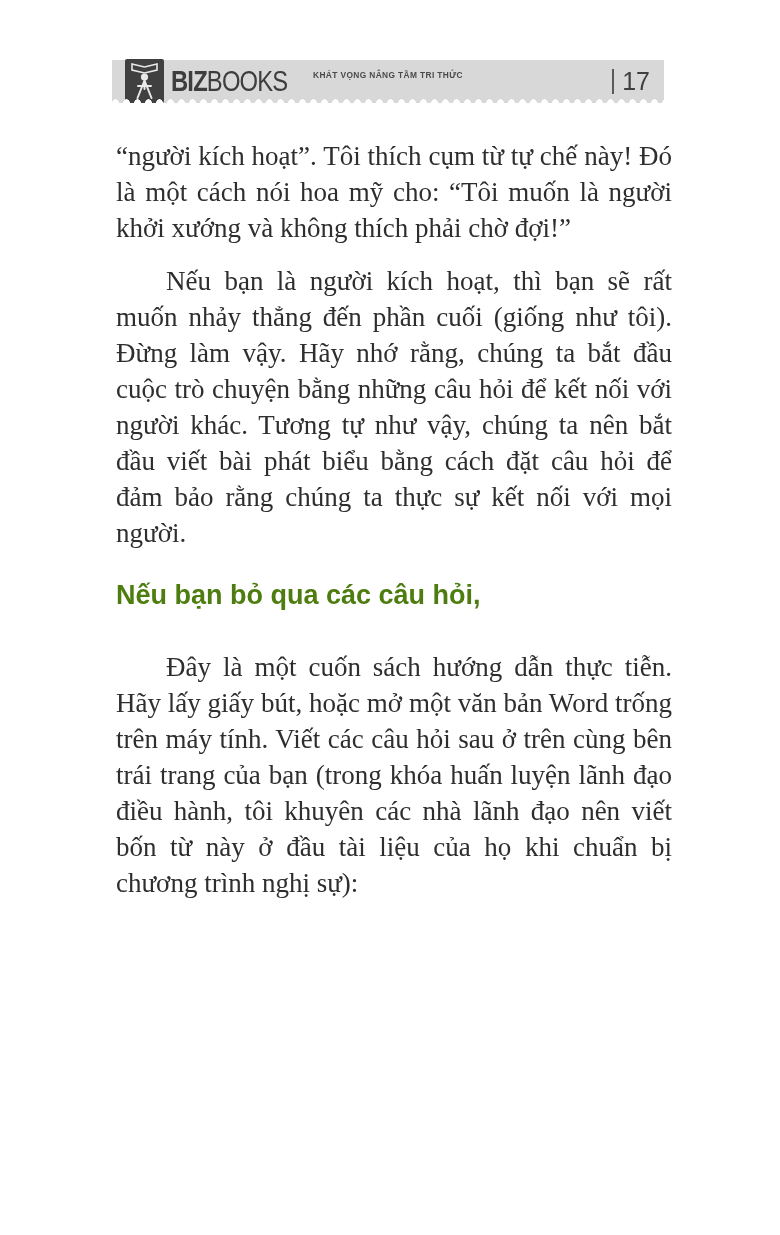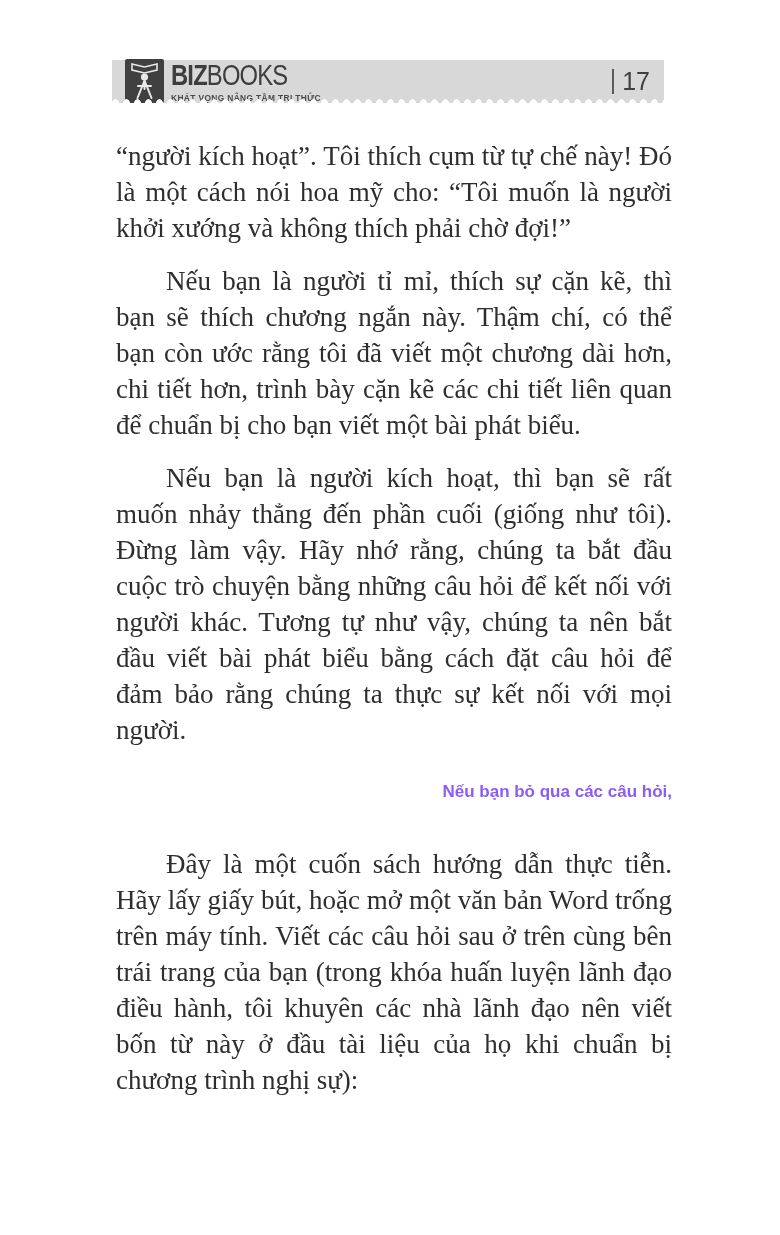--- a/index.html
+++ b/index.html
@@ -22,21 +22,21 @@
   
   .header-bar::after {
     content:""; position:absolute; left:0; right:0; bottom:-3px; height:7px;
     background-image: radial-gradient(circle at 3.5px 3.5px, #ffffff 3px, rgba(255,255,255,0) 3.4px);
     background-size:11px 7px; background-repeat:repeat-x;
     pointer-events:none;
   }
   .logo { display:flex; align-items:center; gap:7px; margin-left:13px; }
   .logo-mark { width:39px; height:44px; margin-top:-1px; flex:0 0 auto; }
   .logo-mark svg { display:block; width:100%; height:100%; }
-  .logo-textcol { display:flex; flex-direction:column; justify-content:center; }
+  .logo-textcol { display:flex; flex-direction:row; justify-content:center; }
   .logo-name {
     font-family:"Liberation Sans", sans-serif;
     font-size:29px; line-height:1; color:#3d3d3d; letter-spacing:-1px;
     transform:scaleX(.82); transform-origin:left center; white-space:nowrap;
   }
   .logo-name .biz { font-weight:700; }
   .logo-name .books { font-weight:400; }
   .logo-tagline {
     font-family:"Liberation Sans", sans-serif;
     font-size:9px; font-weight:700; color:#4a4a4a;
@@ -55,24 +55,24 @@
   .body-text {
     position:absolute; left:116px; top:138px; width:556px;
     color:#2e2e2e; font-size:27px; line-height:36px;
     text-align:justify;
   }
   .body-text p { margin:0 0 17px 0; }
   .body-text p.indent { text-indent:50px; }
 
   .callout {
     margin:26px 0 36px 0;
-    text-align:right; text-indent:0;
+    text-align:left; text-indent:0;
     font-family:"Liberation Sans", sans-serif;
-    font-weight:700; font-size:17px; line-height:36px;
-    color:#8b5cf6;
+    font-weight:700; font-size:27px; line-height:36px;
+    color:#4d7c0f;
   }
 </style>
 </head>
 <body>
 
 <div class="page">
 
   <div class="header-bar">
     <div class="logo">
       <span class="logo-mark">
@@ -89,21 +89,20 @@
       </span>
     </div>
     <div class="page-number">
       <span class="pg-sep"></span>
       <span>17</span>
     </div>
   </div>
 
   <div class="body-text">
     <p>“người kích hoạt”. Tôi thích cụm từ tự chế này! Đó là một cách nói hoa mỹ cho: “Tôi muốn là người khởi xướng và không thích phải chờ đợi!”</p>
-    <p class="indent">Nếu bạn là người tỉ mỉ, thích sự cặn kẽ, thì bạn sẽ thích chương ngắn này. Thậm chí, có thể bạn còn ước rằng tôi đã viết một chương dài hơn, chi tiết hơn, trình bày cặn kẽ các chi tiết liên quan để chuẩn bị cho bạn viết một bài phát biểu.</p>
     <p class="indent">Nếu bạn là người kích hoạt, thì bạn sẽ rất muốn nhảy thẳng đến phần cuối (giống như tôi). Đừng làm vậy. Hãy nhớ rằng, chúng ta bắt đầu cuộc trò chuyện bằng những câu hỏi để kết nối với người khác. Tương tự như vậy, chúng ta nên bắt đầu viết bài phát biểu bằng cách đặt câu hỏi để đảm bảo rằng chúng ta thực sự kết nối với mọi người.</p>
 
     <div class="callout">
       <div>Nếu bạn bỏ qua các câu hỏi,</div>
     </div>
 
     <p class="indent">Đây là một cuốn sách hướng dẫn thực tiễn. Hãy lấy giấy bút, hoặc mở một văn bản Word trống trên máy tính. Viết các câu hỏi sau ở trên cùng bên trái trang của bạn (trong khóa huấn luyện lãnh đạo điều hành, tôi khuyên các nhà lãnh đạo nên viết bốn từ này ở đầu tài liệu của họ khi chuẩn bị chương trình nghị sự):</p>
   </div>
 
 </div>

